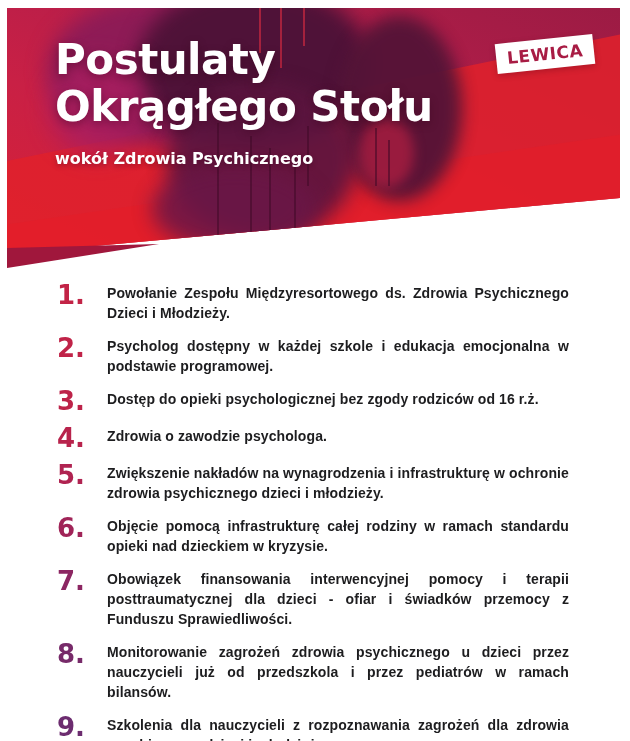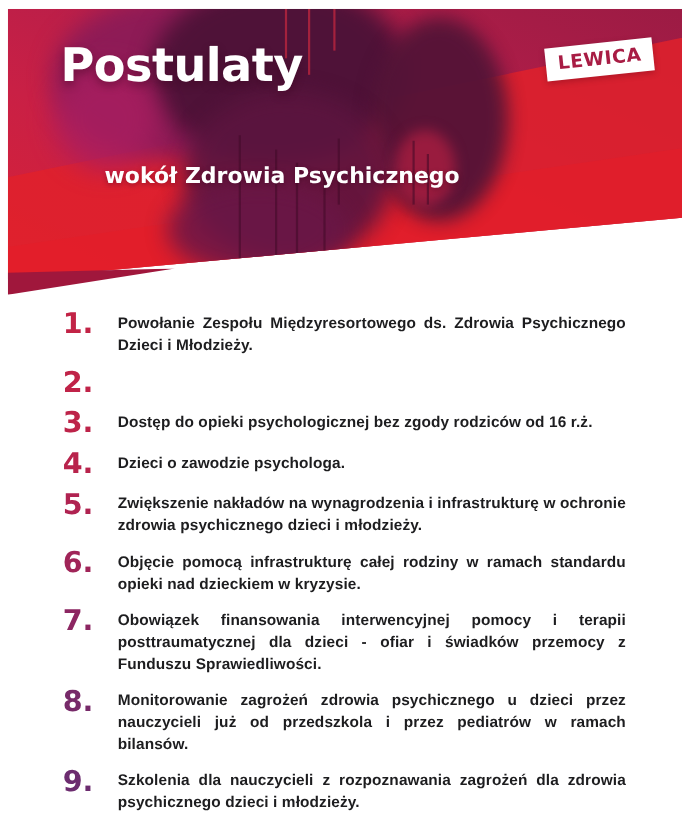--- a/index.html
+++ b/index.html
@@ -36,22 +36,22 @@
   .r3{left:296px;top:0;height:38px;}
   .r4{left:368px;top:120px;height:58px;background:rgba(70,10,40,.6);}
   .r5{left:381px;top:132px;height:46px;background:rgba(70,10,40,.6);}
   .wedge{position:absolute;left:0;top:0;width:170px;height:264px;background:#a0173c;
          clip-path:polygon(0 240px,152px 236px,0 260px);}
 
   .title{position:absolute;left:48px;top:28px;margin:0;color:#ffffff;
          font-family:"DejaVu Sans",sans-serif;font-weight:bold;font-size:42px;line-height:47px;
          letter-spacing:-.5px;text-shadow:0 3px 8px rgba(55,0,25,.4);}
   .subtitle{position:absolute;left:48px;top:137px;color:#ffffff;
-            font-family:"DejaVu Sans",sans-serif;font-weight:bold;font-size:20px;line-height:28px;
-            text-shadow:0 2px 5px rgba(55,0,25,.35);margin-left:40px;}
+            font-family:"DejaVu Sans",sans-serif;font-weight:bold;font-size:16px;line-height:28px;
+            text-shadow:0 2px 5px rgba(55,0,25,.35);}
   .badge{position:absolute;left:489px;top:31px;transform:rotate(-6deg);
          background:#ffffff;padding:5px 11px;box-shadow:0 2px 6px rgba(80,0,20,.3);
          font-family:"DejaVu Sans",sans-serif;font-weight:bold;font-size:17px;
          letter-spacing:.5px;}
 
   
   .list{position:absolute;left:0;top:283px;width:630px;}
   .row{display:flex;align-items:flex-start;margin-bottom:13px;padding-left:57px;}
   .num{flex:0 0 50px;font-family:"DejaVu Sans",sans-serif;font-weight:bold;
        font-size:26px;line-height:24px;}
@@ -82,48 +82,50 @@
       <div class="drip d4"></div>
       <div class="drip d5"></div>
       <div class="drip-red r1"></div>
       <div class="drip-red r2"></div>
       <div class="drip-red r3"></div>
       <div class="drip-red r4"></div>
       <div class="drip-red r5"></div>
 
       <h1 class="title">
         <div>Postulaty</div>
+        <div>Okrągłego Stołu</div>
       </h1>
       <div class="subtitle">
         <div>wokół Zdrowia Psychicznego</div>
       </div>
     </div>
 
     <div class="wedge"></div>
 
     <div class="badge">
       <span style="color: rgb(168, 28, 68);">LEWICA</span>
     </div>
   </header>
 
   <main class="list">
     <div class="row">
       <div class="num" style="color: rgb(194, 35, 70);">1.</div>
       <p class="txt">Powołanie Zespołu Międzyresortowego ds. Zdrowia Psychicznego Dzieci i Młodzieży.</p>
     </div>
     <div class="row">
       <div class="num" style="color: rgb(192, 35, 72);">2.</div>
+      <p class="txt">Psycholog dostępny w każdej szkole i edukacja emocjonalna w podstawie programowej.</p>
     </div>
     <div class="row">
       <div class="num" style="color: rgb(189, 35, 73);">3.</div>
       <p class="txt">Dostęp do opieki psychologicznej bez zgody rodziców od 16 r.ż.</p>
     </div>
     <div class="row">
       <div class="num" style="color: rgb(184, 35, 76);">4.</div>
-      <p class="txt">Dzieci o zawodzie psychologa.</p>
+      <p class="txt">Zdrowia o zawodzie psychologa.</p>
     </div>
     <div class="row">
       <div class="num" style="color: rgb(176, 35, 81);">5.</div>
       <p class="txt">Zwiększenie nakładów na wynagrodzenia i infrastrukturę w ochronie zdrowia psychicznego dzieci i młodzieży.</p>
     </div>
     <div class="row">
       <div class="num" style="color: rgb(160, 36, 88);">6.</div>
       <p class="txt">Objęcie pomocą infrastrukturę całej rodziny w ramach standardu opieki nad dzieckiem w kryzysie.</p>
     </div>
     <div class="row">

